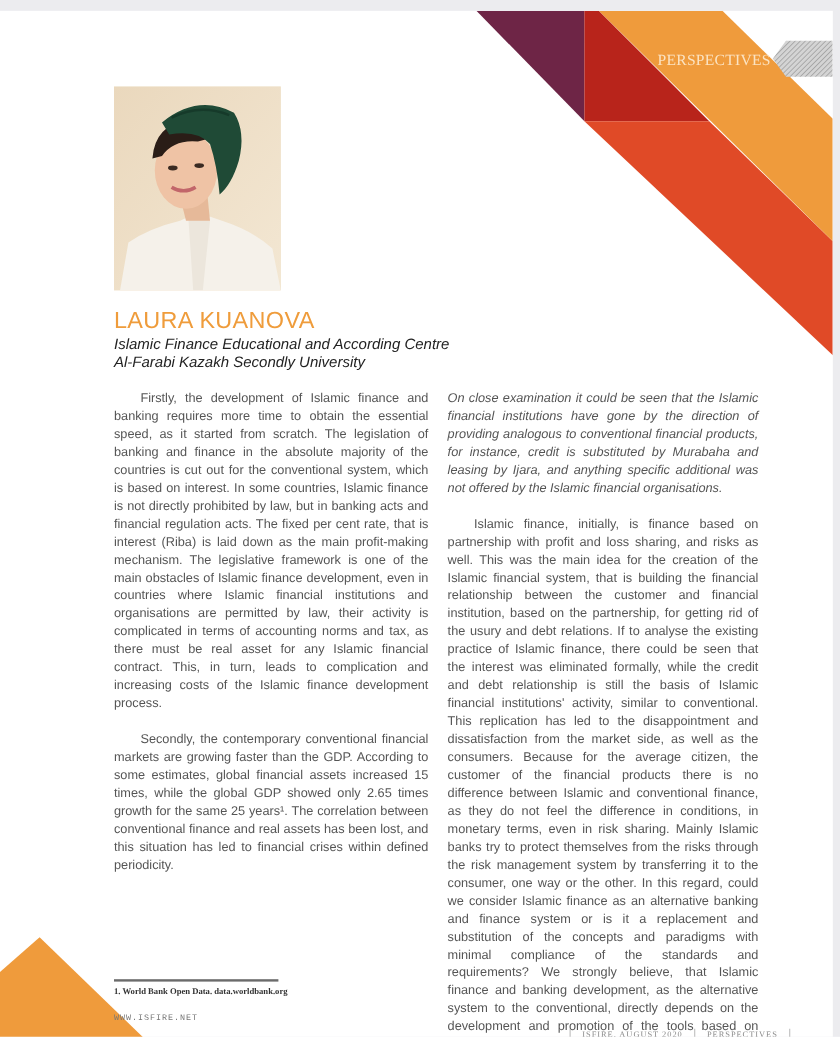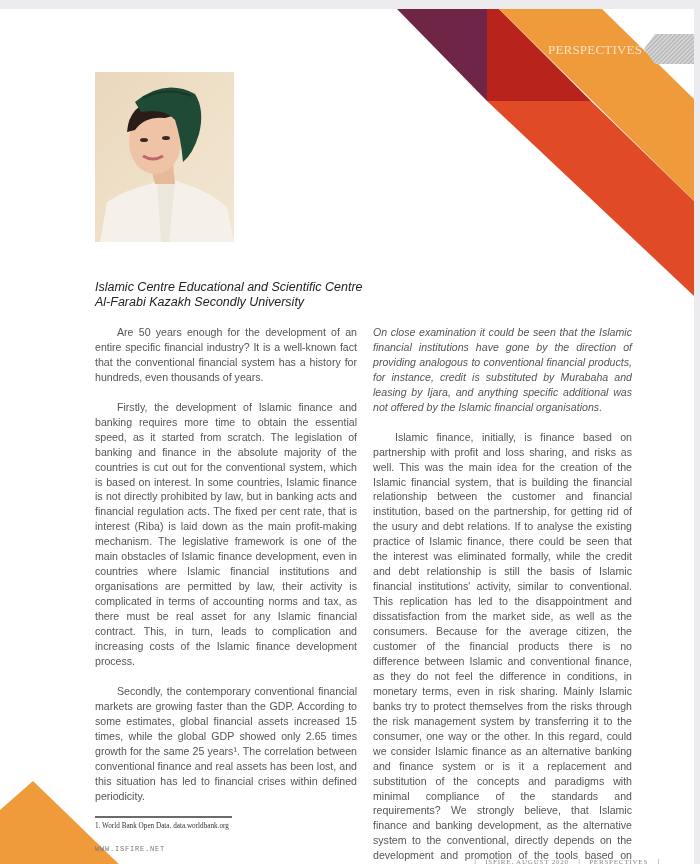--- a/index.html
+++ b/index.html
@@ -11,21 +11,21 @@
   .author-name{position:absolute;left:95px;top:247px;font-size:19.5px;color:#ef9c3b;letter-spacing:0.3px;}
   .affil{position:absolute;left:95px;font-size:12.5px;font-style:italic;color:#222;}
   .affil.l1{top:271px;}
   .affil.l2{top:286px;}
   .col{position:absolute;font-size:10.6px;line-height:14.95px;color:#555;text-align:justify;}
   .col p{margin:0 0 14.95px 0;text-indent:22px;}
   .col p.noindent{text-indent:0;font-style:italic;}
   .col.left{left:95px;top:316px;width:262px;}
   .col.right{left:373px;top:316px;width:259px;}
   .fn-rule{position:absolute;left:95px;top:807px;width:137px;height:2px;background:#6b6b6b;}
-  .footnote{position:absolute;left:95px;top:813px;font-family:"Liberation Serif",serif;font-size:7.2px;color:#333;}
+  .footnote{position:absolute;left:95px;top:813px;font-family:"Liberation Serif",serif;font-size:7.2px;color:#333;font-weight:bold;}
   .website{position:absolute;left:95px;top:836px;font-family:Liberation Mono, monospace;font-size:7px;color:#777;letter-spacing:0.8px;}
   .footer-right{position:absolute;left:465px;top:830px;display:flex;align-items:center;font-family:"Liberation Serif",serif;color:#888;}
   .footer-right .sep{font-size:11px;color:#999;margin:0 9px;}
   .footer-right .small{font-size:7px;letter-spacing:0.8px;}
   .footer-right .pnum{font-size:15px;color:#444;margin-top:29px;}
 </style>
 </head>
 <body>
 
 <div class="page">
@@ -69,25 +69,25 @@
 
       <path d="M40,30 Q70,6 100,22 Q110,38 104,62 Q98,82 88,90 Q86,66 80,48 Q70,36 46,40 Z" fill="#1f4a36"></path>
       <path d="M48,26 Q72,14 96,24" stroke="#163a2a" stroke-width="2" fill="none"></path>
 
       <ellipse cx="49" cy="68" rx="4" ry="2" fill="#3a2a22"></ellipse>
       <ellipse cx="71" cy="66" rx="4" ry="2" fill="#3a2a22"></ellipse>
       <path d="M48,84 Q58,90 68,84" stroke="#c2666a" stroke-width="3" fill="none"></path>
     </svg>
   </div>
 
-  <div class="affil l1">Islamic Centre Educational and Scientific Centre</div>
+  <div class="author-name">LAURA KUANOVA</div>
+  <div class="affil l1">Islamic Finance Educational and According Centre</div>
   <div class="affil l2">Al-Farabi Kazakh Secondly University</div>
 
   <div class="col left">
-    <p>Are 50 years enough for the development of an entire specific financial industry? It is a well-known fact that the conventional financial system has a history for hundreds, even thousands of years.</p>
     <p>Firstly, the development of Islamic finance and banking requires more time to obtain the essential speed, as it started from scratch. The legislation of banking and finance in the absolute majority of the countries is cut out for the conventional system, which is based on interest. In some countries, Islamic finance is not directly prohibited by law, but in banking acts and financial regulation acts. The fixed per cent rate, that is interest (Riba) is laid down as the main profit-making mechanism. The legislative framework is one of the main obstacles of Islamic finance development, even in countries where Islamic financial institutions and organisations are permitted by law, their activity is complicated in terms of accounting norms and tax, as there must be real asset for any Islamic financial contract. This, in turn, leads to complication and increasing costs of the Islamic finance development process.</p>
     <p>Secondly, the contemporary conventional financial markets are growing faster than the GDP. According to some estimates, global financial assets increased 15 times, while the global GDP showed only 2.65 times growth for the same 25 years¹. The correlation between conventional finance and real assets has been lost, and this situation has led to financial crises within defined periodicity.</p>
   </div>
 
   <div class="col right">
     <p class="noindent">On close examination it could be seen that the Islamic financial institutions have gone by the direction of providing analogous to conventional financial products, for instance, credit is substituted by Murabaha and leasing by Ijara, and anything specific additional was not offered by the Islamic financial organisations.</p>
     <p>Islamic finance, initially, is finance based on partnership with profit and loss sharing, and risks as well. This was the main idea for the creation of the Islamic financial system, that is building the financial relationship between the customer and financial institution, based on the partnership, for getting rid of the usury and debt relations. If to analyse the existing practice of Islamic finance, there could be seen that the interest was eliminated formally, while the credit and debt relationship is still the basis of Islamic financial institutions' activity, similar to conventional. This replication has led to the disappointment and dissatisfaction from the market side, as well as the consumers. Because for the average citizen, the customer of the financial products there is no difference between Islamic and conventional finance, as they do not feel the difference in conditions, in monetary terms, even in risk sharing. Mainly Islamic banks try to protect themselves from the risks through the risk management system by transferring it to the consumer, one way or the other. In this regard, could we consider Islamic finance as an alternative banking and finance system or is it a replacement and substitution of the concepts and paradigms with minimal compliance of the standards and requirements? We strongly believe, that Islamic finance and banking development, as the alternative system to the conventional, directly depends on the development and promotion of the tools based on partnership relations.</p>
   </div>
 
   <div class="fn-rule"></div>

